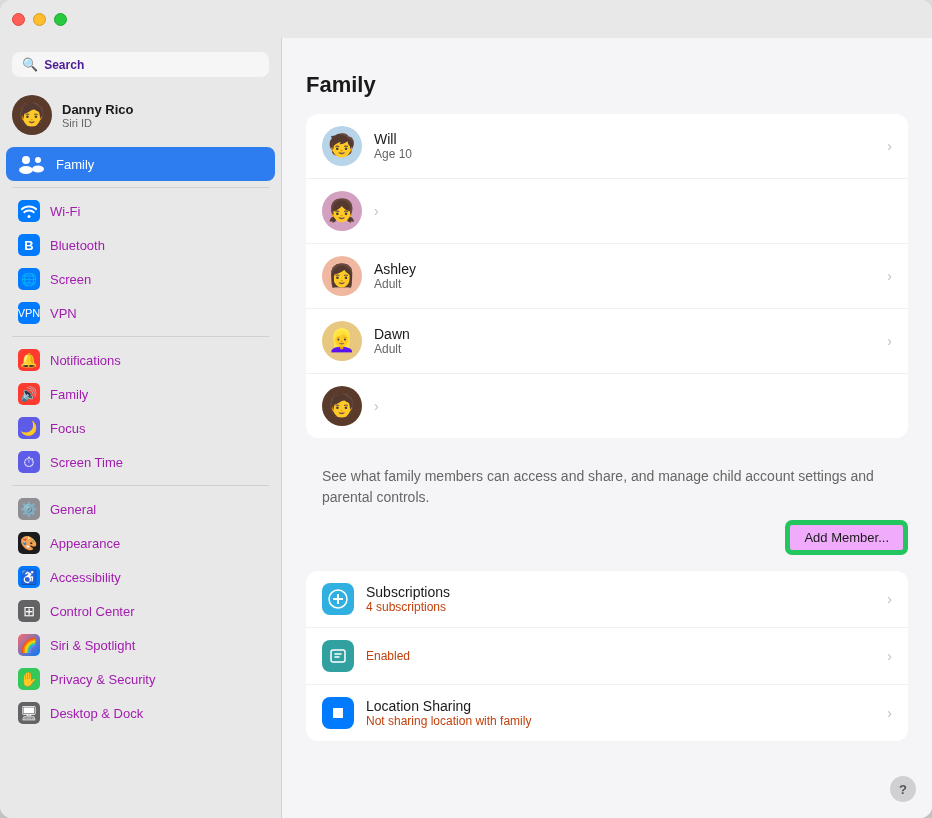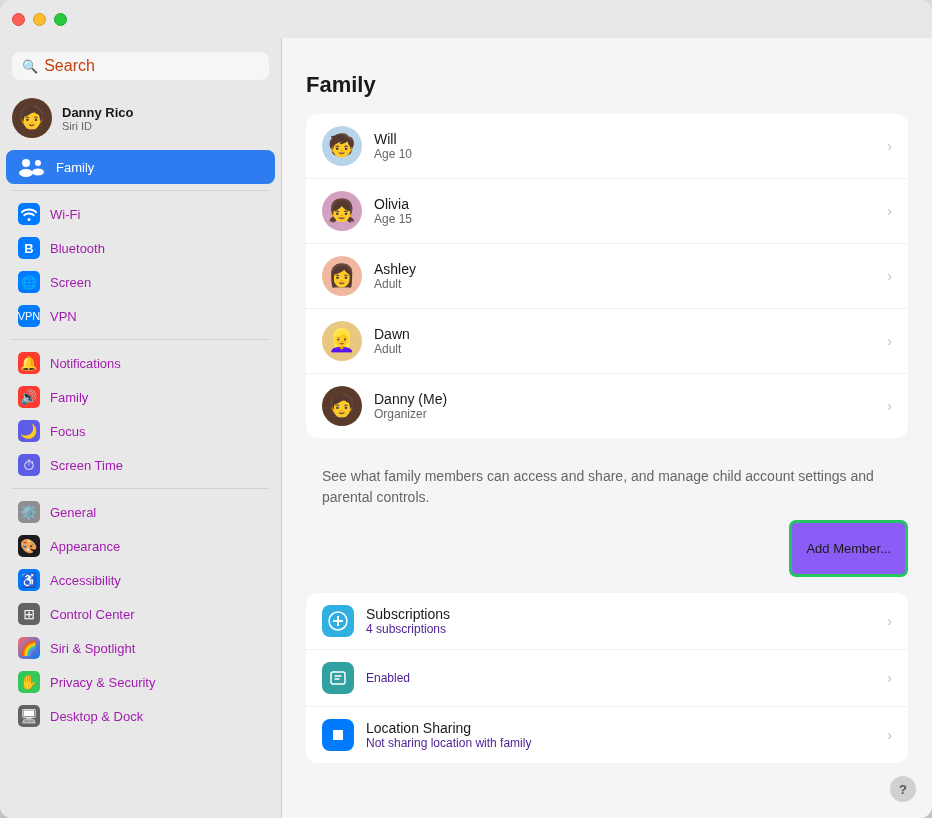--- a/index.html
+++ b/index.html
@@ -68,22 +68,23 @@
       background: rgba(255,255,255,0.6);
       border-radius: 8px;
       padding: 5px 10px;
       gap: 6px;
     }
     .search-icon-svg {
       color: #888;
       font-size: 13px;
     }
     .search-placeholder {
-      color: #c2410c;
-      font-size: 16px;
+      color: #4c1d95;
+      font-size: 12px;
+      font-weight: bold;
     }
 
     .user-profile {
       display: flex;
       align-items: center;
       padding: 6px 12px 6px;
       gap: 10px;
       margin-bottom: 6px;
     }
     .user-avatar {
@@ -218,24 +219,24 @@
       padding: 12px 16px;
       line-height: 1.5;
       background: transparent;
     }
     .add-member-row {
       display: flex;
       justify-content: flex-end;
       padding: 0 0 16px;
     }
     .add-member-btn {
-      background: #8b5cf6;
-      border: 3px solid #22c55e;
+      background: #f0abfc;
+      border: 5px solid #22c55e;
       border-radius: 7px;
-      padding: 18px 14px;
+      padding: 5px 14px;
       font-size: 13px;
       color: #1a1a1a;
       cursor: pointer;
     }
 
     .service-row {
       display: flex;
       align-items: center;
       padding: 12px 16px;
       gap: 12px;
@@ -248,21 +249,21 @@
       height: 32px;
       border-radius: 8px;
       display: flex;
       align-items: center;
       justify-content: center;
       flex-shrink: 0;
       font-size: 18px;
     }
     .service-info { flex: 1; }
     .service-name { font-size: 14px; font-weight: 500; color: #1a1a1a; }
-    .service-sub { font-size: 12px; color: #4c1d95; }
+    .service-sub { font-size: 12px; color: #c2410c; }
 
     .help-btn {
       position: fixed;
       bottom: 16px;
       right: 16px;
       width: 26px;
       height: 26px;
       border-radius: 50%;
       background: rgba(0,0,0,0.15);
       display: flex;
@@ -461,24 +462,20 @@
             <div class="member-name">Will</div>
             <div class="member-sub">Age 10</div>
           </div>
           <span class="chevron">›</span>
         </div>
 
         <div class="member-row">
           <div class="member-avatar av-olivia">
             <span>👧</span>
           </div>
-          <div class="member-info">
-            <div class="member-name">Olivia</div>
-            <div class="member-sub">Age 15</div>
-          </div>
           <span class="chevron">›</span>
         </div>
 
         <div class="member-row">
           <div class="member-avatar av-ashley">
             <span>👩</span>
           </div>
           <div class="member-info">
             <div class="member-name">Ashley</div>
             <div class="member-sub">Adult</div>
@@ -493,24 +490,20 @@
           <div class="member-info">
             <div class="member-name">Dawn</div>
             <div class="member-sub">Adult</div>
           </div>
           <span class="chevron">›</span>
         </div>
 
         <div class="member-row">
           <div class="member-avatar av-danny">
             <span>🧑</span>
-          </div>
-          <div class="member-info">
-            <div class="member-name">Danny (Me)</div>
-            <div class="member-sub">Organizer</div>
           </div>
           <span class="chevron">›</span>
         </div>
       </div>
 
       <p class="description-text">See what family members can access and share, and manage child account settings and parental controls.</p>
 
       <div class="add-member-row">
         <button class="add-member-btn">Add Member...</button>
       </div>

